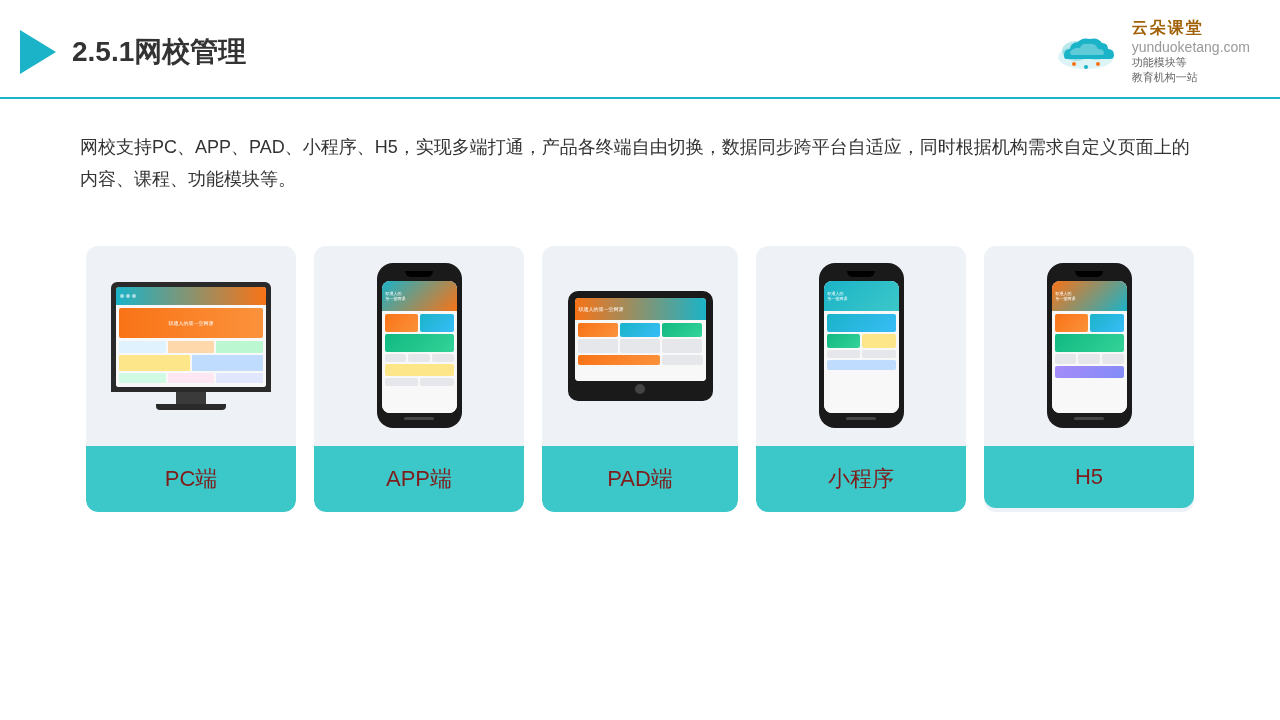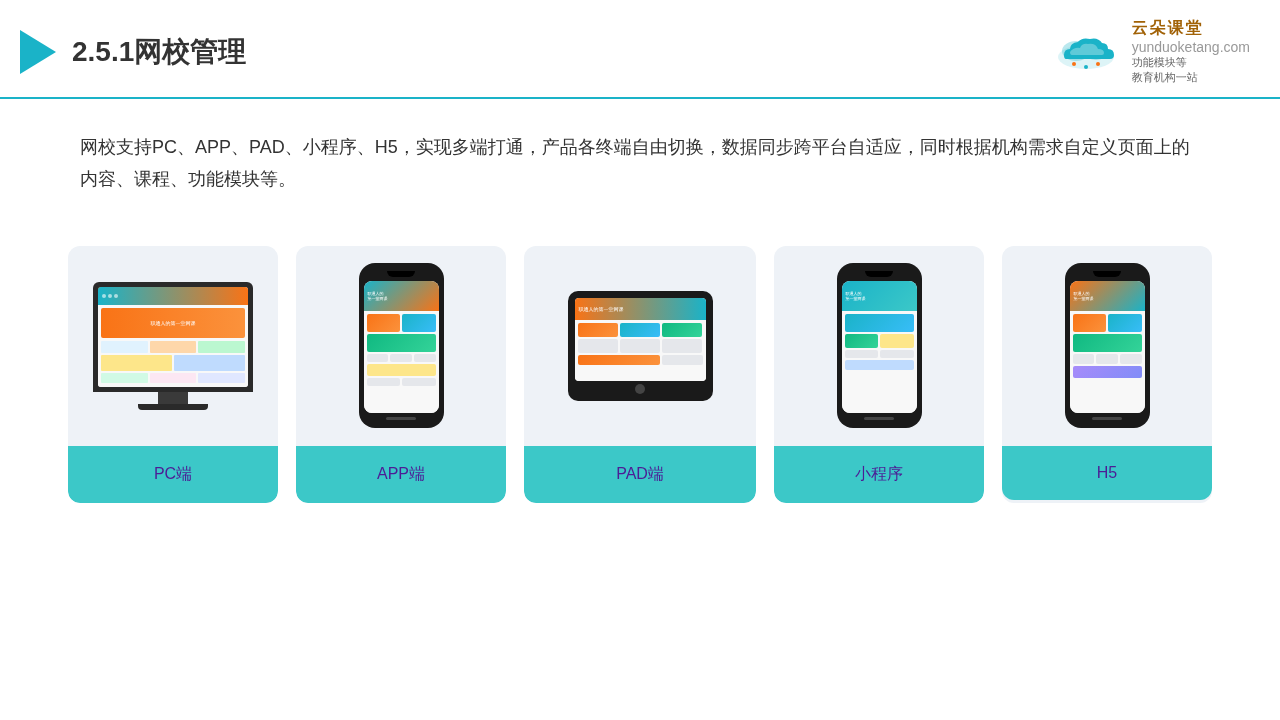--- a/index.html
+++ b/index.html
@@ -77,22 +77,22 @@
       display: flex;
       align-items: center;
       justify-content: center;
       padding: 16px;
     }
 
     .card-label {
       background: #3cc8c8;
       width: 100%;
       text-align: center;
-      color: #4c1d95;
-      font-size: 16px;
+      color: #7f1d1d;
+      font-size: 22px;
       font-weight: 500;
       padding: 18px 0;
       border-radius: 0 0 12px 12px;
     }
 
     
     
     .pc-monitor {
       display: flex;
       flex-direction: column;
@@ -411,21 +411,21 @@
               </div>
             </div>
           </div>
           <div class="phone-home-bar"></div>
         </div>
       </div>
     </div>
     <div class="card-label">APP端</div>
   </div>
 
-  <div class="card" style="background:#eef2f7;width:232px;align-items:flex-end;">
+  <div class="card" style="background:#eef2f7;width:196px;align-items:flex-end;">
     <div class="card-image-area">
       <div class="pad-mockup">
         <div class="pad-body">
           <div class="pad-screen">
             <div class="pad-screen-top">
               <span style="font-size:5px;color:white;">职通人的第一堂网课</span>
             </div>
             <div class="pad-screen-body">
               <div class="pad-content-grid">
                 <div class="pad-content-block"></div>

